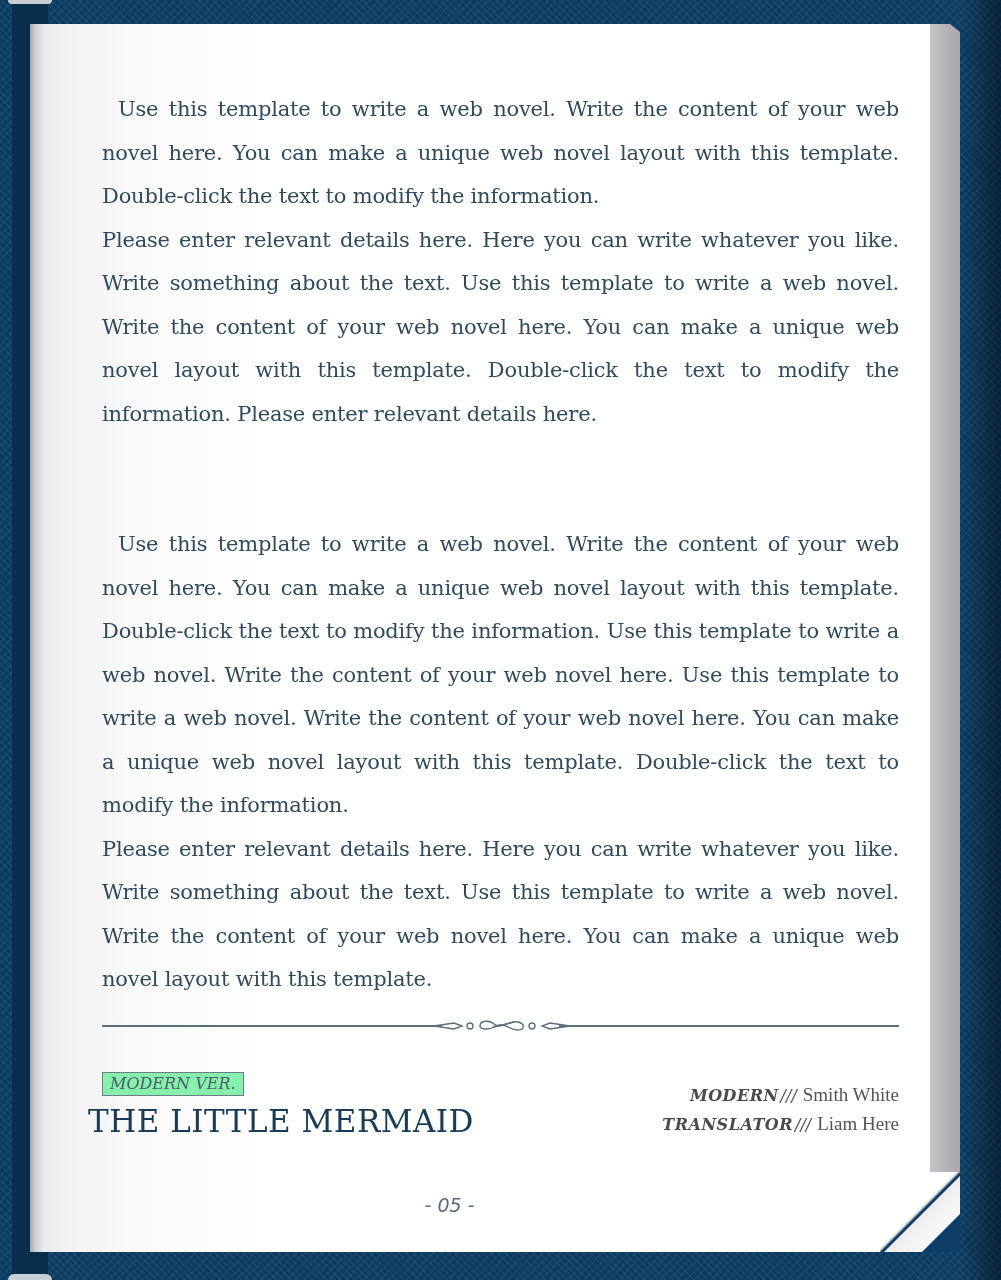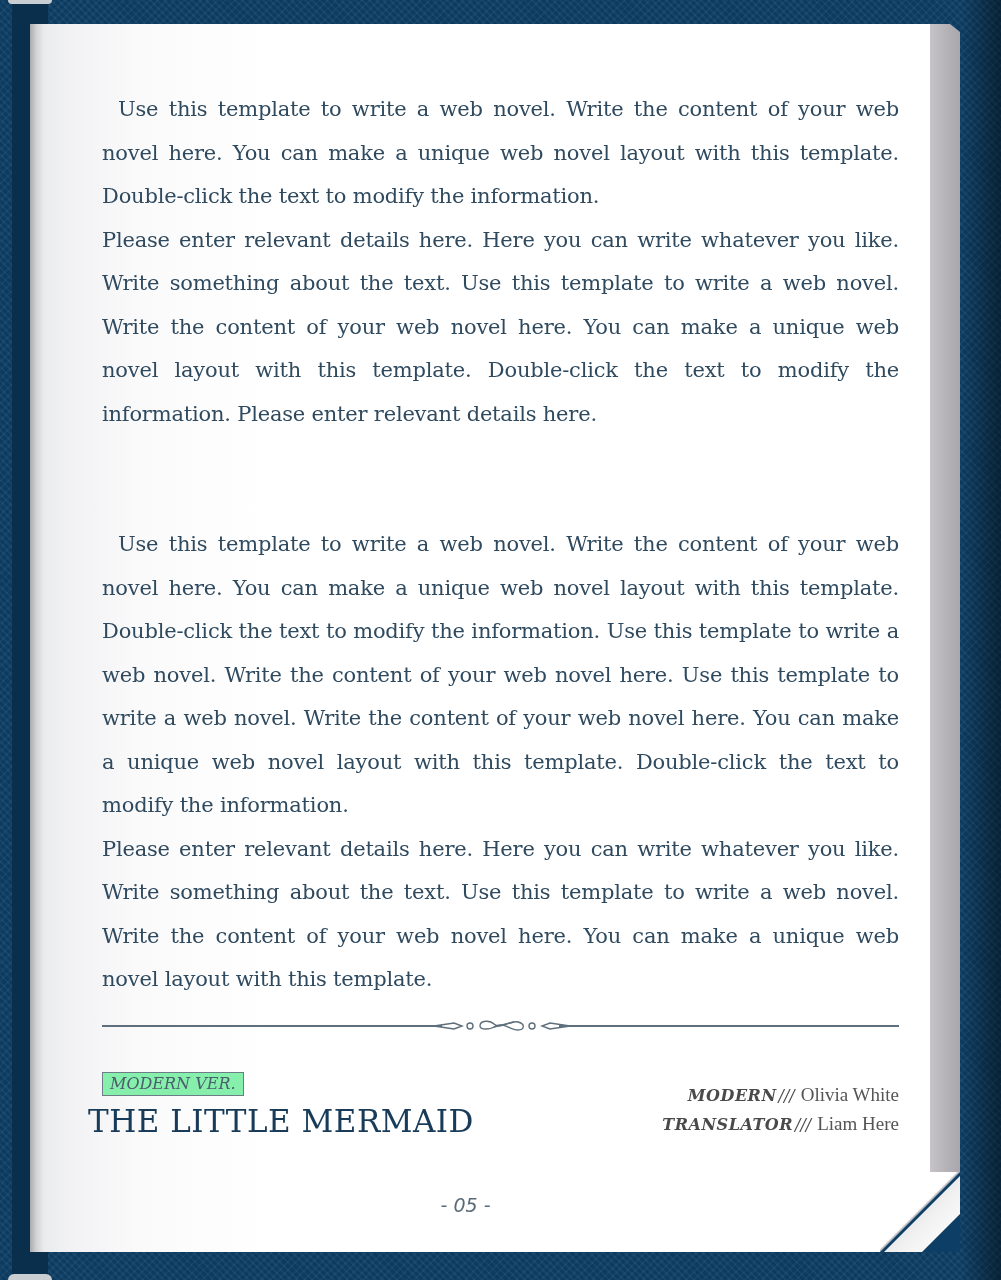--- a/index.html
+++ b/index.html
@@ -62,21 +62,21 @@
     .title {
       position: absolute; left: 88px; top: 1100px;
       font-family: "DejaVu Serif", serif; font-size: 31px; line-height: 42px; color: #173b58; letter-spacing: 0.5px;
     }
     .credits { position: absolute; right: 102px; top: 1081px; text-align: right; }
     .credit-row { font-size: 18px; line-height: 28px; color: #4a4a4a; white-space: nowrap; }
     .credit-row .role { font-family: "DejaVu Serif", serif; font-style: italic; font-weight: bold; font-size: 16px; color: #4a4a4a; letter-spacing: 0.5px; }
     .credit-row .sep { font-family: "DejaVu Serif", serif; font-style: italic; font-size: 16px; color: #4a4a4a; margin: 0 6px 0 2px; }
     .credit-row .name { font-family: "Liberation Serif", serif; font-size: 19px; color: #555; }
     .page-num {
-      position: absolute; left: 16px; width: 899px; top: 1194px; text-align: center;
+      position: absolute; left: 0; width: 899px; top: 1194px; text-align: center;
       font-family: "DejaVu Sans", sans-serif; font-style: italic; font-size: 19px; color: #5a6b78;
     }
   </style>
 </head>
 <body>
 
 <div style="position:absolute;inset:0;"></div>
 <div class="right-shade"></div>
 <div class="binding"></div>
 <div class="binding-tab-top"></div>
@@ -111,21 +111,21 @@
     </g>
   </svg>
   <div class="line right"></div>
 </div>
 
 <div class="tag">MODERN VER.</div>
 <div class="title">THE LITTLE MERMAID</div>
 
 <div class="credits">
   <div class="credit-row">
-    <span class="role">MODERN</span><span class="sep">///</span><span class="name">Olivia White</span>
+    <span class="role">MODERN</span><span class="sep">///</span><span class="name">Smith White</span>
   </div>
   <div class="credit-row">
     <span class="role">TRANSLATOR</span><span class="sep">///</span><span class="name">Liam Here</span>
   </div>
 </div>
 
 <div class="page-num">- 05 -</div>
 
 <div class="curl">
   <div class="curl-paper"></div>

